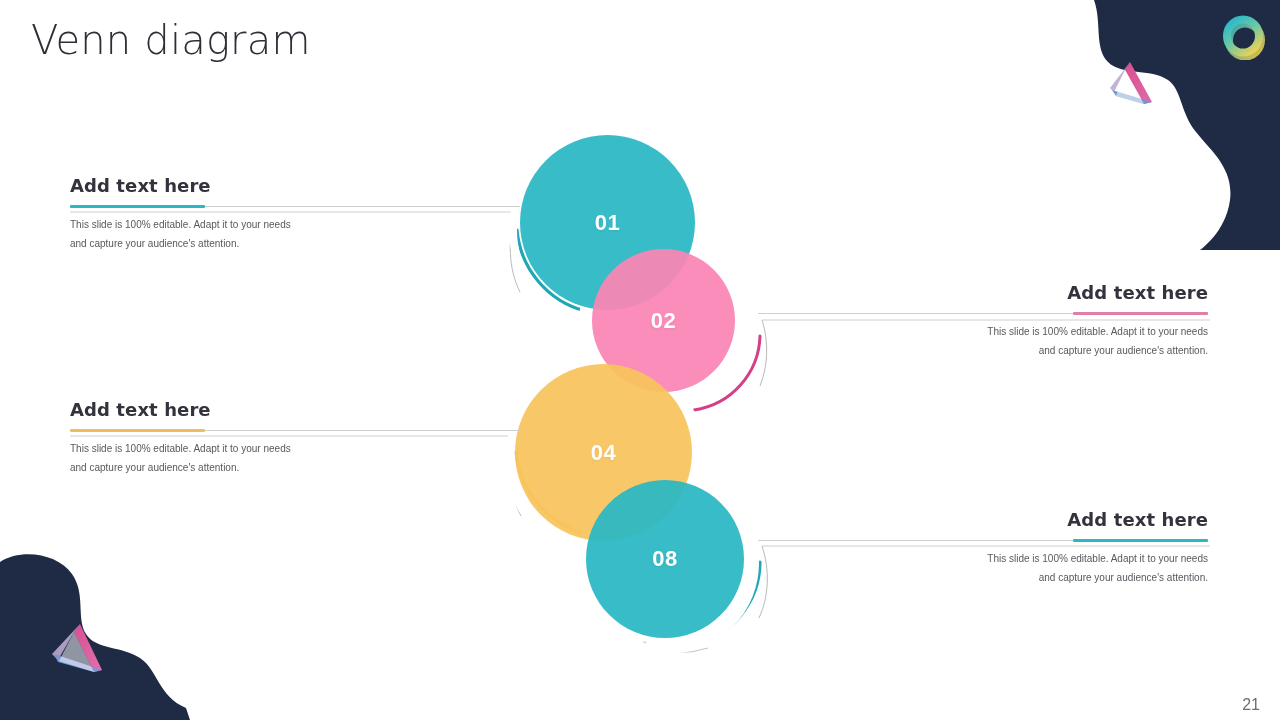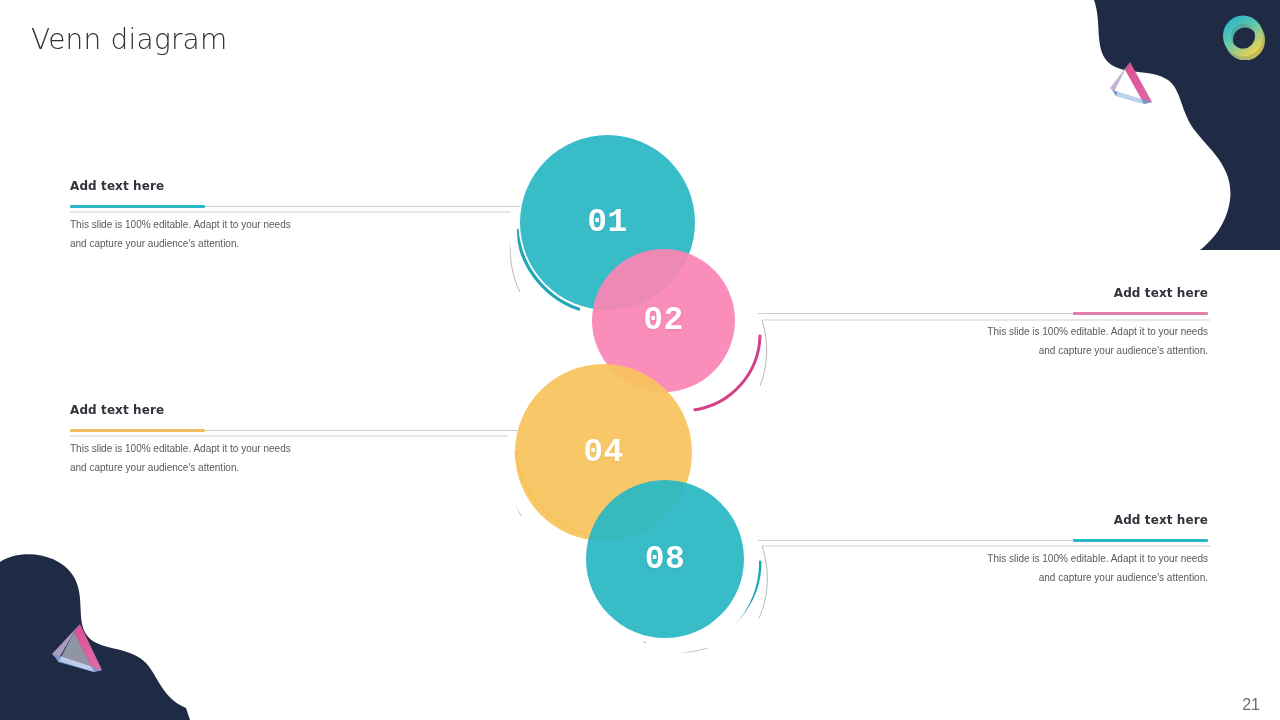--- a/index.html
+++ b/index.html
@@ -13,46 +13,45 @@
   #slide{position:absolute;inset:0;width:1280px;height:720px;overflow:hidden;background:#fff;}
 
   
   .deco-svg{position:absolute;pointer-events:none;}
   #blob-tr{top:0;right:0;}
   #blob-bl{left:0;bottom:0;}
 
   
   #page-title{
     position:absolute;left:31px;top:20px;
-    font-size:28px;font-weight:300;color:#2e2e38;
+    font-size:40px;font-weight:300;color:#2e2e38;
     letter-spacing:.2px;line-height:40px;
     font-family:"DejaVu Sans","Liberation Sans",sans-serif;
   }
 
   
   #venn{position:absolute;left:480px;top:110px;width:330px;height:580px;}
   .circle{
     position:absolute;border-radius:50%;
     display:flex;align-items:center;justify-content:center;
-    color:#ffffff;font-weight:bold;font-size:33px;
+    color:#ffffff;font-weight:bold;font-size:22px;
     letter-spacing:.5px;
     text-shadow:0 1px 3px rgba(0,0,0,.07);
-    font-family:Liberation Mono, monospace;
   }
   .c1{left:40px;top:25px;width:175px;height:175px;background:rgba(41,184,196,.93);}
   .c2{left:112px;top:139px;width:143px;height:143px;background:rgba(250,132,180,.93);text-align:right;}
   .c3{left:35px;top:254px;width:177px;height:177px;background:rgba(248,196,93,.93);}
   .c4{left:106px;top:370px;width:158px;height:158px;background:rgba(41,184,196,.93);}
 
   
   .txt-block{position:absolute;width:450px;}
   .txt-left{text-align:left;}
   .txt-right{text-align:right;}
   .txt-head{
-    font-size:12px;font-weight:bold;color:#33333d;
+    font-size:18px;font-weight:bold;color:#33333d;
     letter-spacing:.1px;line-height:20px;
     font-family:"DejaVu Sans","Liberation Sans",sans-serif;
   }
   .rule{position:relative;height:1px;background:#cfcfcf;margin-top:10px;width:100%;}
   .rule .accent{position:absolute;top:-1px;height:3px;width:135px;border-radius:1px;}
   .rule.left .accent{left:0;}
   .rule.right .accent{right:0;}
   .txt-body{
     margin-top:9px;font-size:10px;line-height:18.5px;color:#58585f;
     font-family:"Liberation Sans",sans-serif;white-space:pre-line;

